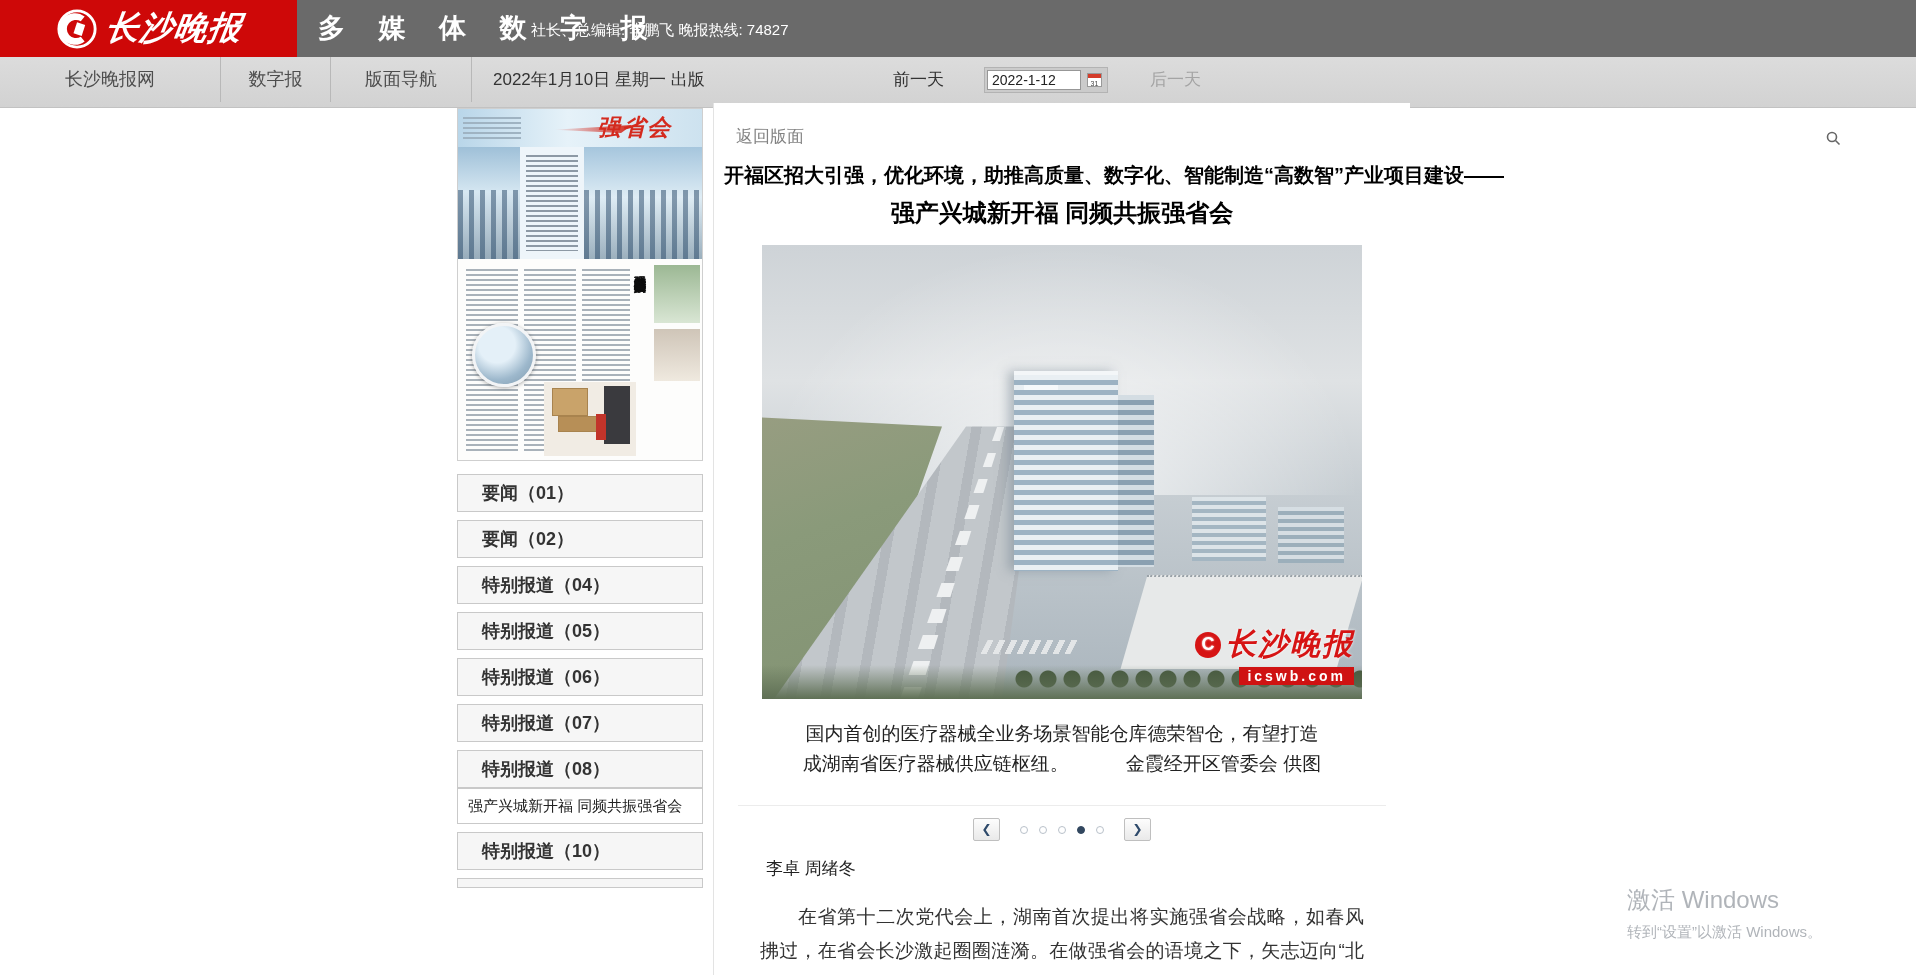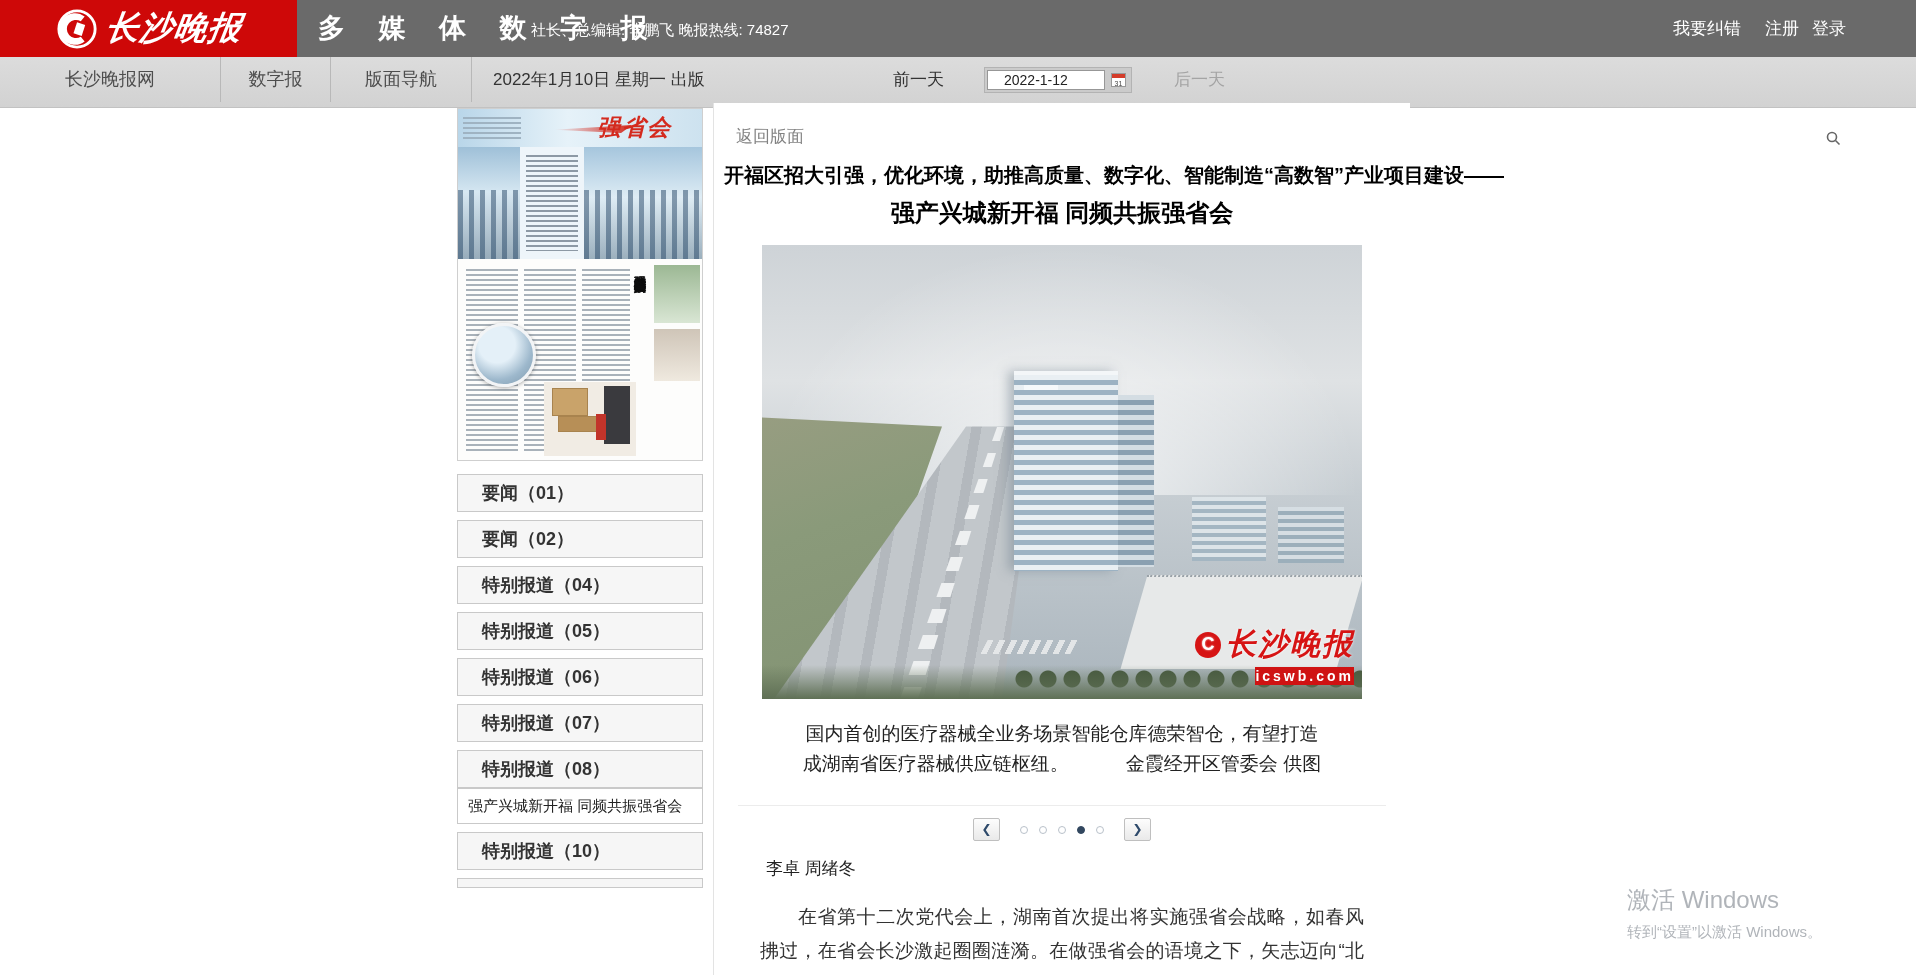--- a/index.html
+++ b/index.html
@@ -22,21 +22,21 @@
   .navbar{position:absolute;left:0;top:57px;width:100%;height:51px;background:linear-gradient(#dcdcdc,#d2d2d2);border-bottom:1px solid #c2c2c2;box-sizing:border-box;}
   .nav-tabs{position:absolute;left:0;top:0;height:45px;display:flex;}
   .nav-tab{height:45px;line-height:45px;text-align:center;font-size:18px;color:#4d4d4d;border-right:1px solid #b8b8b8;cursor:pointer;box-sizing:border-box;}
   .nav-tab:nth-child(1){width:221px;}
   .nav-tab:nth-child(2){width:110px;}
   .nav-tab:nth-child(3){width:141px;}
   .publish-date{position:absolute;left:493px;top:0;height:45px;line-height:45px;font-size:17px;color:#333;white-space:nowrap;}
   .date-nav{position:absolute;left:893px;top:0;height:45px;display:flex;align-items:center;font-size:17px;color:#333;gap:32px;}
   .dn-prev{cursor:pointer;margin-right:8px;}
   .date-widget{display:flex;align-items:center;background:#cbcbcb;border:1px solid #b3b3b3;height:24px;padding:0 5px 0 2px;}
-  .date-input{width:84px;height:18px;border:1px solid #979797;font-size:14px;padding:0 16px;color:#222;background:#fff;font-family:inherit;}
+  .date-input{width:84px;height:18px;border:1px solid #979797;font-size:14px;padding:0 4px;color:#222;background:#fff;font-family:inherit;}
   .cal{width:15px;height:14px;margin-left:6px;background:#fff;border:1px solid #999;position:relative;cursor:pointer;box-sizing:border-box;}
   .cal::before{content:"";position:absolute;top:0;left:0;right:0;height:4px;background:#d43c2a;}
   .cal::after{content:"31";position:absolute;bottom:-1px;left:0;right:0;text-align:center;font-size:7px;color:#444;}
   .dn-next{margin-left:10px;color:#a4a4a4;cursor:pointer;}
   .search{position:absolute;left:1626px;top:68px;width:223px;height:25px;background:#fff;border-radius:13px;display:flex;align-items:center;}
   .search input{flex:1;border:none;outline:none;background:transparent;padding:0 4px 0 10px;font-size:14px;font-family:inherit;color:#333;}
   .mag{width:16px;height:16px;margin-right:8px;flex:0 0 auto;cursor:pointer;}
 
   
   .sidebar{position:absolute;left:457px;top:108px;width:246px;}
@@ -89,21 +89,21 @@
   .p-wing{position:absolute;left:356px;top:150px;width:36px;height:172px;background:repeating-linear-gradient(180deg,#d4dde3 0 5px,#8aa0b1 5px 10px);}
   .p-bldg2{position:absolute;left:430px;top:252px;width:74px;height:64px;background:repeating-linear-gradient(180deg,#dde4e8 0 4px,#a4b6c2 4px 8px);}
   .p-bldg3{position:absolute;left:516px;top:262px;width:66px;height:56px;background:repeating-linear-gradient(180deg,#d6dee3 0 4px,#9cafbb 4px 8px);}
   .p-pad{position:absolute;left:372px;top:330px;width:216px;height:92px;transform:skewX(-16deg);background:#e7e9e9;border-top:2px dotted #9aa2a8;}
   .p-greenband{position:absolute;left:0;bottom:0;width:100%;height:34px;background:linear-gradient(180deg,rgba(90,105,80,0),#5f7055);}
   .p-trees{position:absolute;right:0;bottom:8px;width:58%;height:26px;background:radial-gradient(circle 9px at 10px 14px,#46583e 0 8px,rgba(0,0,0,0) 9px);background-size:24px 26px;background-repeat:repeat-x;}
   .p-wm{position:absolute;right:8px;bottom:14px;text-align:right;}
   .wm-row{display:flex;align-items:center;justify-content:flex-end;}
   .wm-circle{width:26px;height:26px;border-radius:50%;background:#d61414;color:#fff;font-weight:bold;font-size:18px;line-height:25px;text-align:center;margin-right:5px;text-shadow:0 0 2px #fff;}
   .wm-text{color:#d61414;font-size:30px;font-weight:bold;font-style:italic;font-family:"DejaVu Serif","Liberation Serif",serif;text-shadow:0 0 3px rgba(255,255,255,.9);letter-spacing:2px;}
-  .wm-domain{display:inline-block;margin-top:2px;background:#cf1212;color:#fff;font-size:14px;letter-spacing:3px;padding:1px 0;font-weight:bold;}
+  .wm-domain{display:inline-block;margin-top:2px;background:#cf1212;color:#fff;font-size:14px;letter-spacing:3px;padding:1px 8px;font-weight:bold;}
   .caption{margin-top:20px;text-align:center;font-size:19px;color:#222;line-height:30px;}
   .divider{margin:26px 24px 0;border-top:1px solid #ececec;}
   .pager{margin-top:12px;display:flex;align-items:center;justify-content:center;}
   .pg-btn{width:25px;height:21px;border:1px solid #bfbfbf;border-radius:2px;background:linear-gradient(#fdfdfd,#e9e9e9);color:#2e4a6b;font-size:12px;font-weight:bold;line-height:20px;text-align:center;cursor:pointer;}
   .dots{display:flex;gap:11px;margin:0 20px;align-items:center;}
   .dot{width:8px;height:8px;border-radius:50%;border:1px solid #b9c1ca;background:#fff;box-sizing:border-box;cursor:pointer;}
   .dot.active{background:#32475f;border-color:#32475f;}
   .author{margin:16px 0 0 52px;font-size:17px;color:#222;}
   .para{margin:20px 46px 0;font-size:19px;line-height:34px;color:#333;text-indent:2em;text-align:justify;}
 
@@ -121,25 +121,20 @@
     <div class="logo-block">
       <svg class="emblem" viewBox="0 0 44 44">
         <circle cx="22" cy="22" r="19" fill="none" stroke="#fff" stroke-width="3"></circle>
         <path d="M30 9 a16.5 16.5 0 1 0 0 26 l-4-5 a9.5 9.5 0 1 1 0-16 z" fill="#fff"></path>
         <rect x="20" y="16" width="9" height="12" fill="#fff" transform="rotate(18 24 22)"></rect>
       </svg>
       <span class="logo-text">长沙晚报</span>
     </div>
     <div class="site-title">多 媒 体 数 字 报</div>
     <div class="masthead">社长、总编辑: 李鹏飞 晚报热线: 74827</div>
-    <div class="topbar-links">
-      <span class="tl-gap-big">我要纠错</span>
-      <span class="tl-gap">注册</span>
-      <span>登录</span>
-    </div>
   </div>
 
   <div class="navbar">
     <div class="nav-tabs">
       <div class="nav-tab">长沙晚报网</div>
       <div class="nav-tab">数字报</div>
       <div class="nav-tab">版面导航</div>
     </div>
     <div class="publish-date">2022年1月10日 星期一 出版</div>
     <div class="date-nav">

